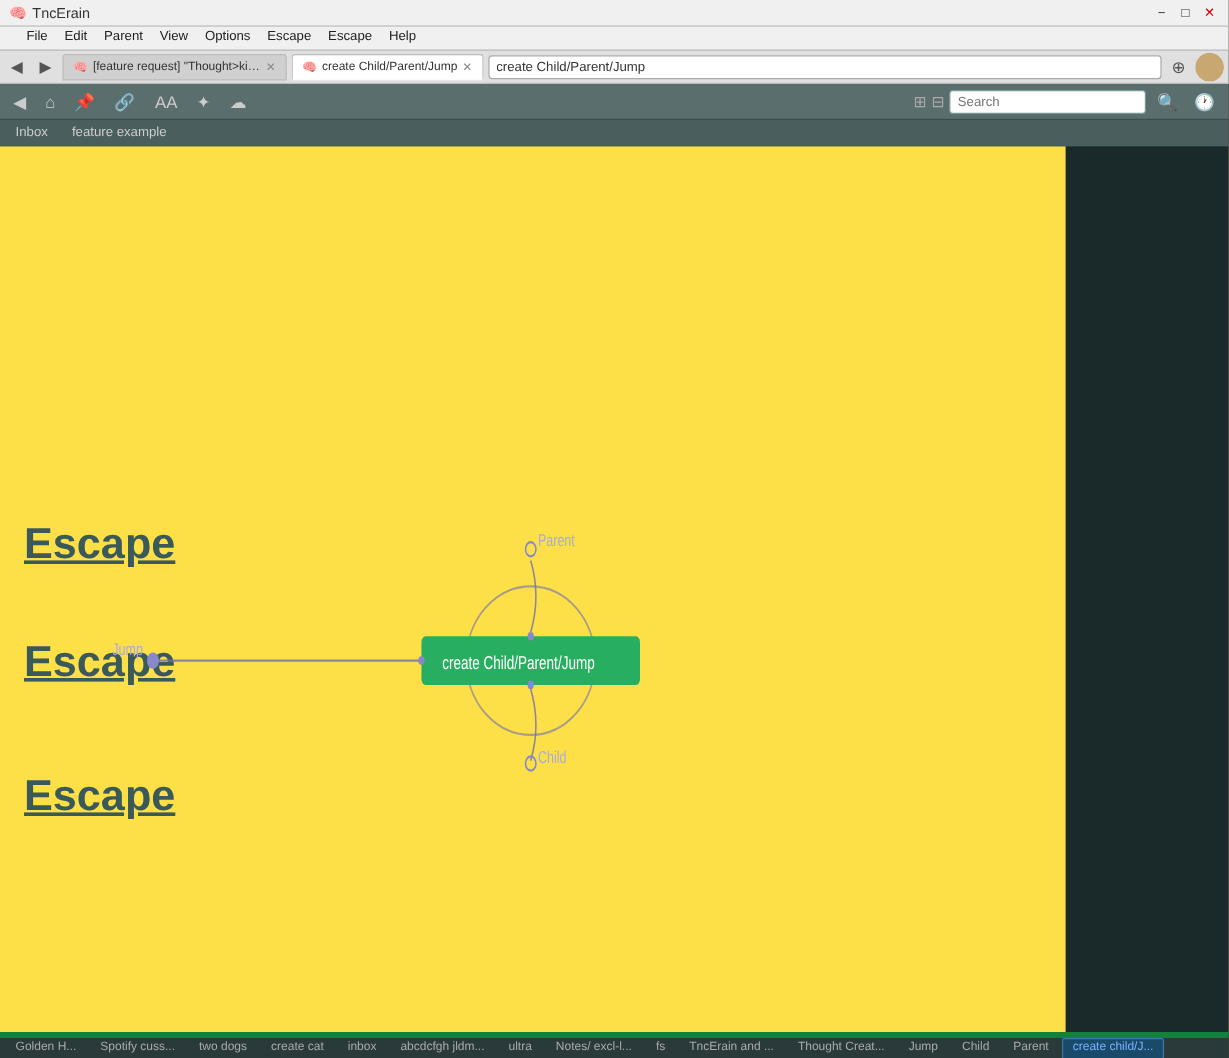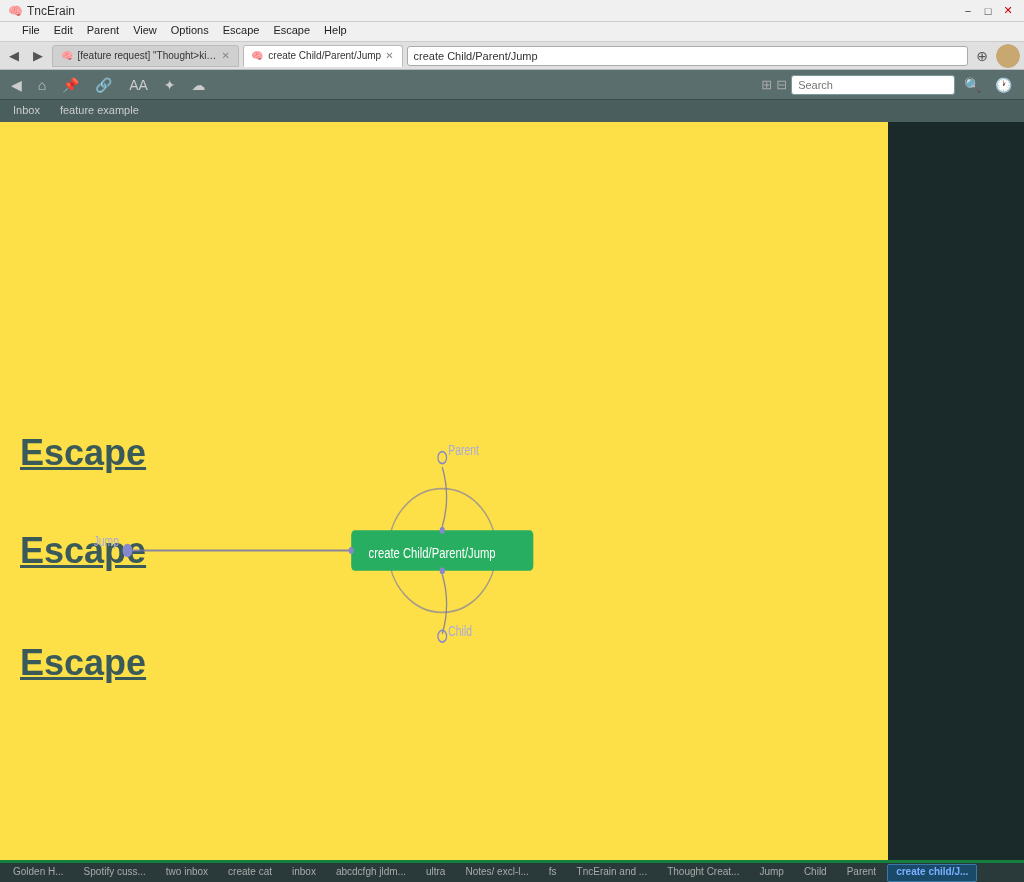--- a/index.html
+++ b/index.html
@@ -139,33 +139,33 @@
     }
 
     
     #statusbar {
       height: 22px;
       background: #2a3a3a;
       display: flex;
       align-items: center;
       padding: 0 4px;
       gap: 2px;
-      border-top: 3px solid #15803d;
+      border-top: 5px solid #15803d;
     }
     .status-tab {
       height: 18px;
       padding: 1px 8px;
       font-size: 10px;
       cursor: pointer;
       color: #aaa;
       border: 1px solid transparent;
       border-radius: 2px;
       white-space: nowrap;
     }
-    .status-tab.active { background: #3a5a5a; color: #fff; border-color: #5a7a7a; font-weight: bold; }
+    .status-tab.active { background: #3a5a5a; color: #fff; border-color: #5a7a7a; }
 
     
     #avatar { width: 24px; height: 24px; border-radius: 50%; overflow: hidden; }
     #avatar-img { width: 24px; height: 24px; background: #c8a870; border-radius: 50%; }
   </style>
 </head>
 <body>
 
 <div id="titlebar">
   <div id="titlebar-left">
@@ -262,21 +262,21 @@
 
     <circle cx="510" cy="343" r="3" fill="#8888cc"></circle>
     <circle cx="510" cy="377" r="3" fill="#8888cc"></circle>
     <circle cx="405" cy="360" r="3" fill="#8888cc"></circle>
   </svg>
 </div>
 
 <div id="statusbar">
   <div class="status-tab">Golden H...</div>
   <div class="status-tab">Spotify cuss...</div>
-  <div class="status-tab">two inbox</div>
+  <div class="status-tab">two dogs</div>
   <div class="status-tab">create cat</div>
   <div class="status-tab">inbox</div>
   <div class="status-tab">abcdcfgh jldm...</div>
   <div class="status-tab">ultra</div>
   <div class="status-tab">Notes/ excl-l...</div>
   <div class="status-tab">fs</div>
   <div class="status-tab">TncErain and ...</div>
   <div class="status-tab">Thought Creat...</div>
   <div class="status-tab">Jump</div>
   <div class="status-tab">Child</div>

